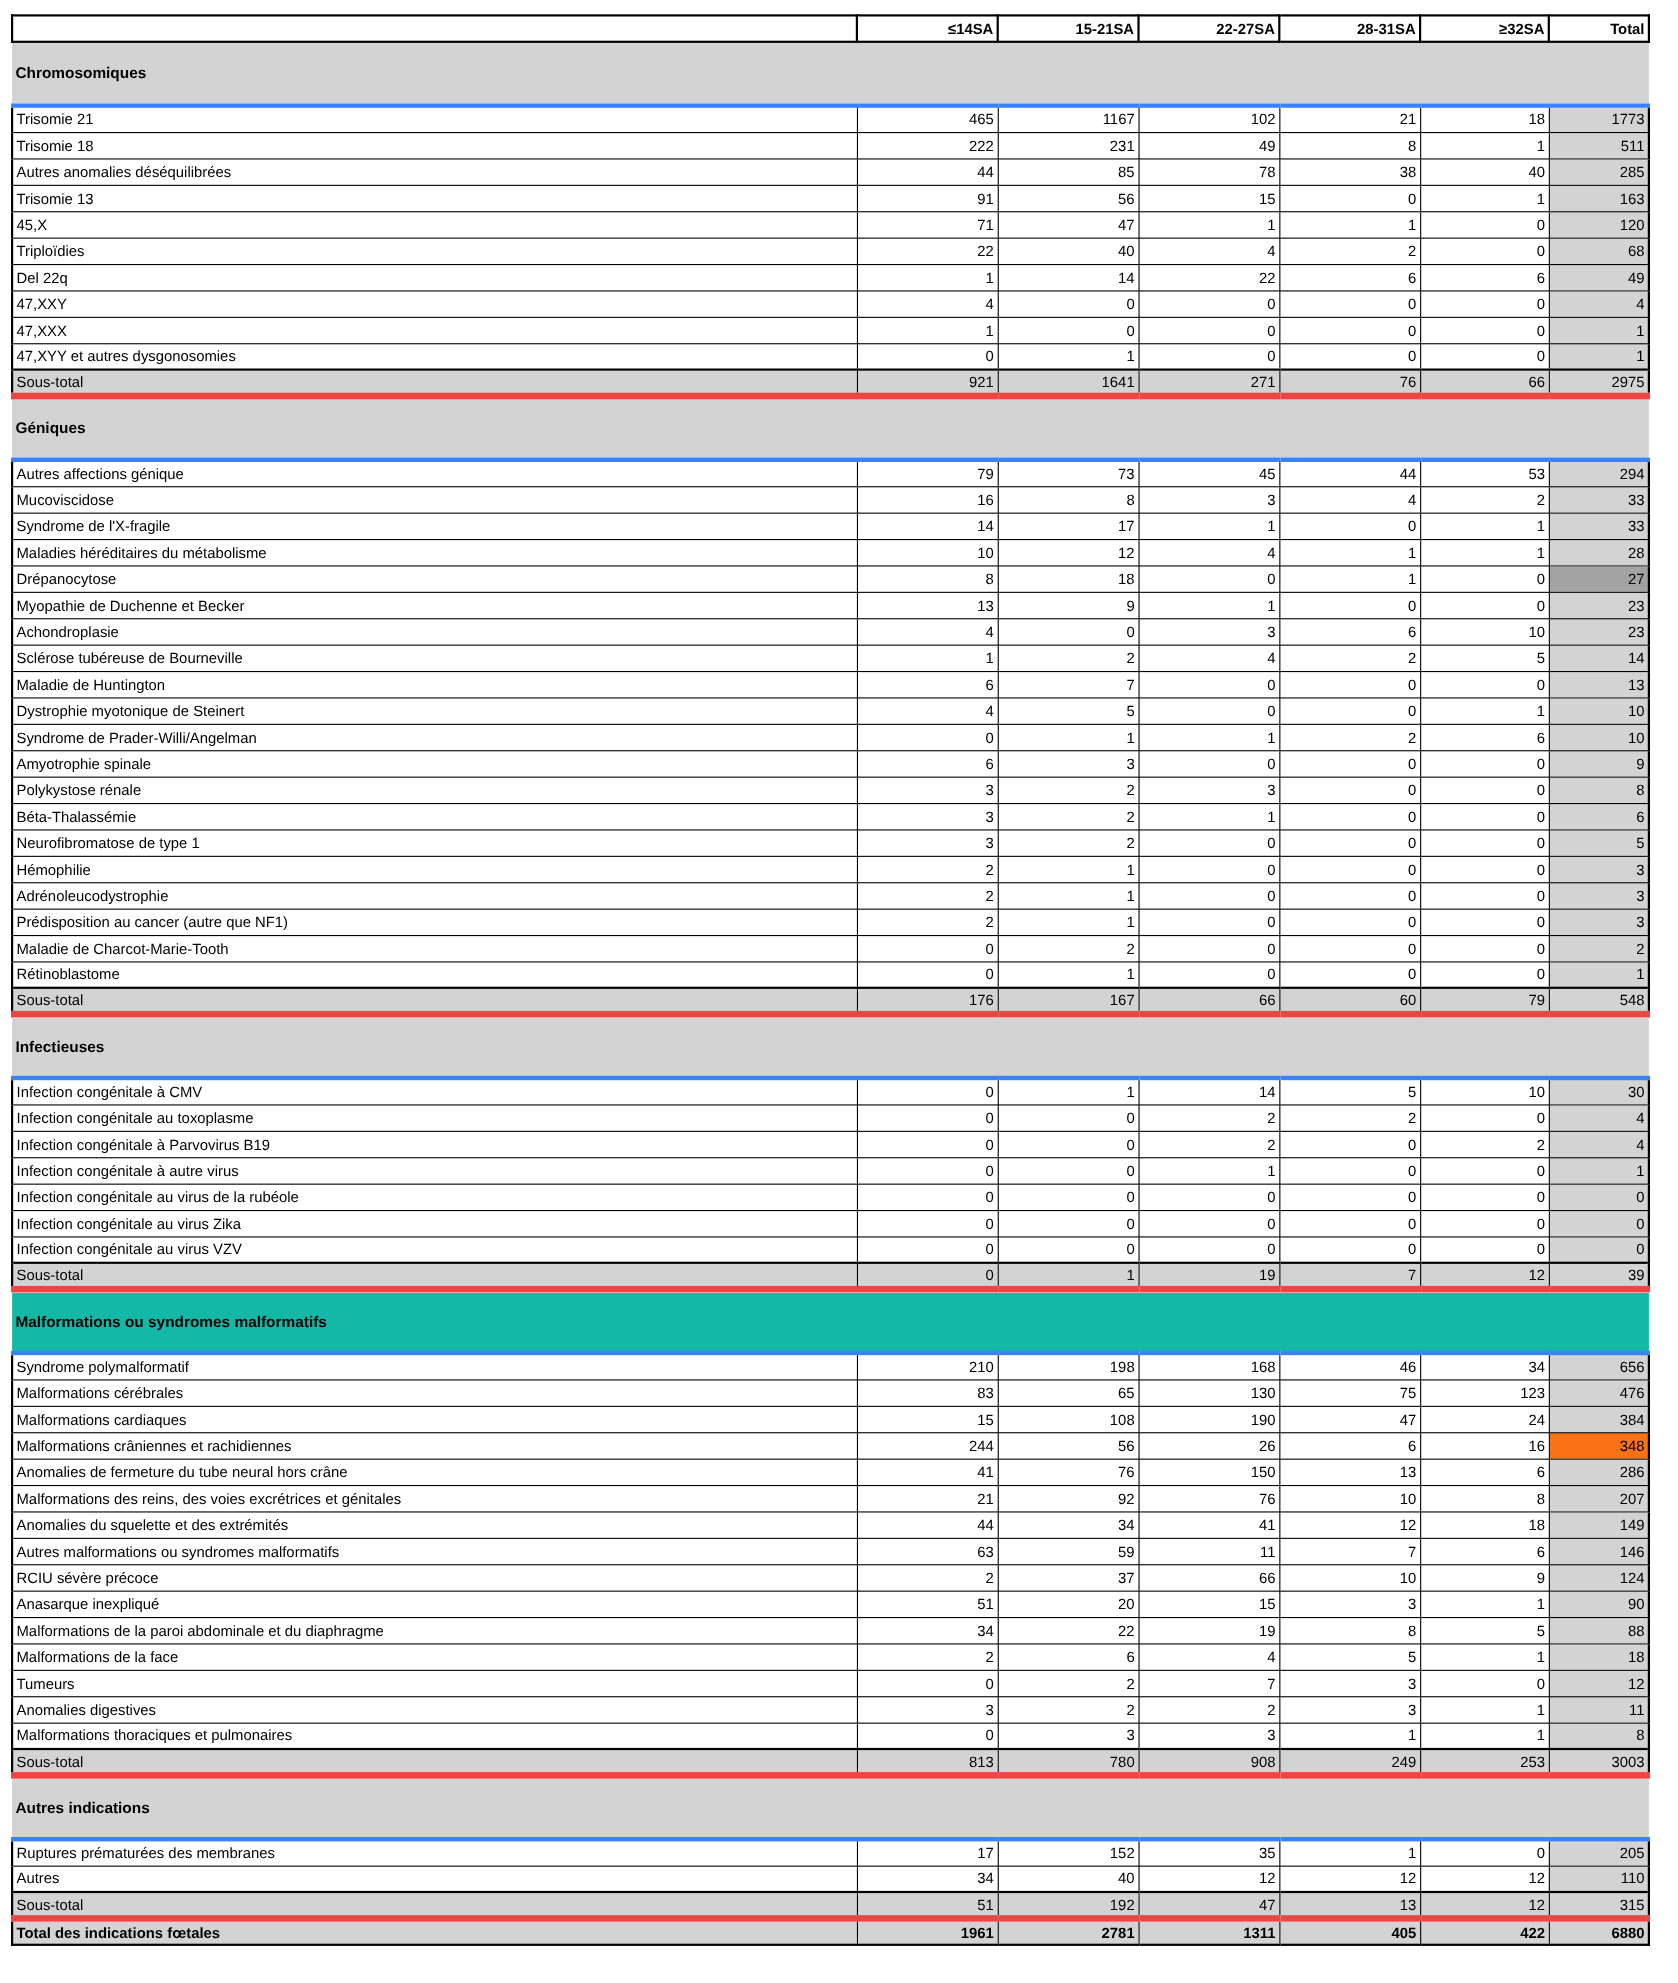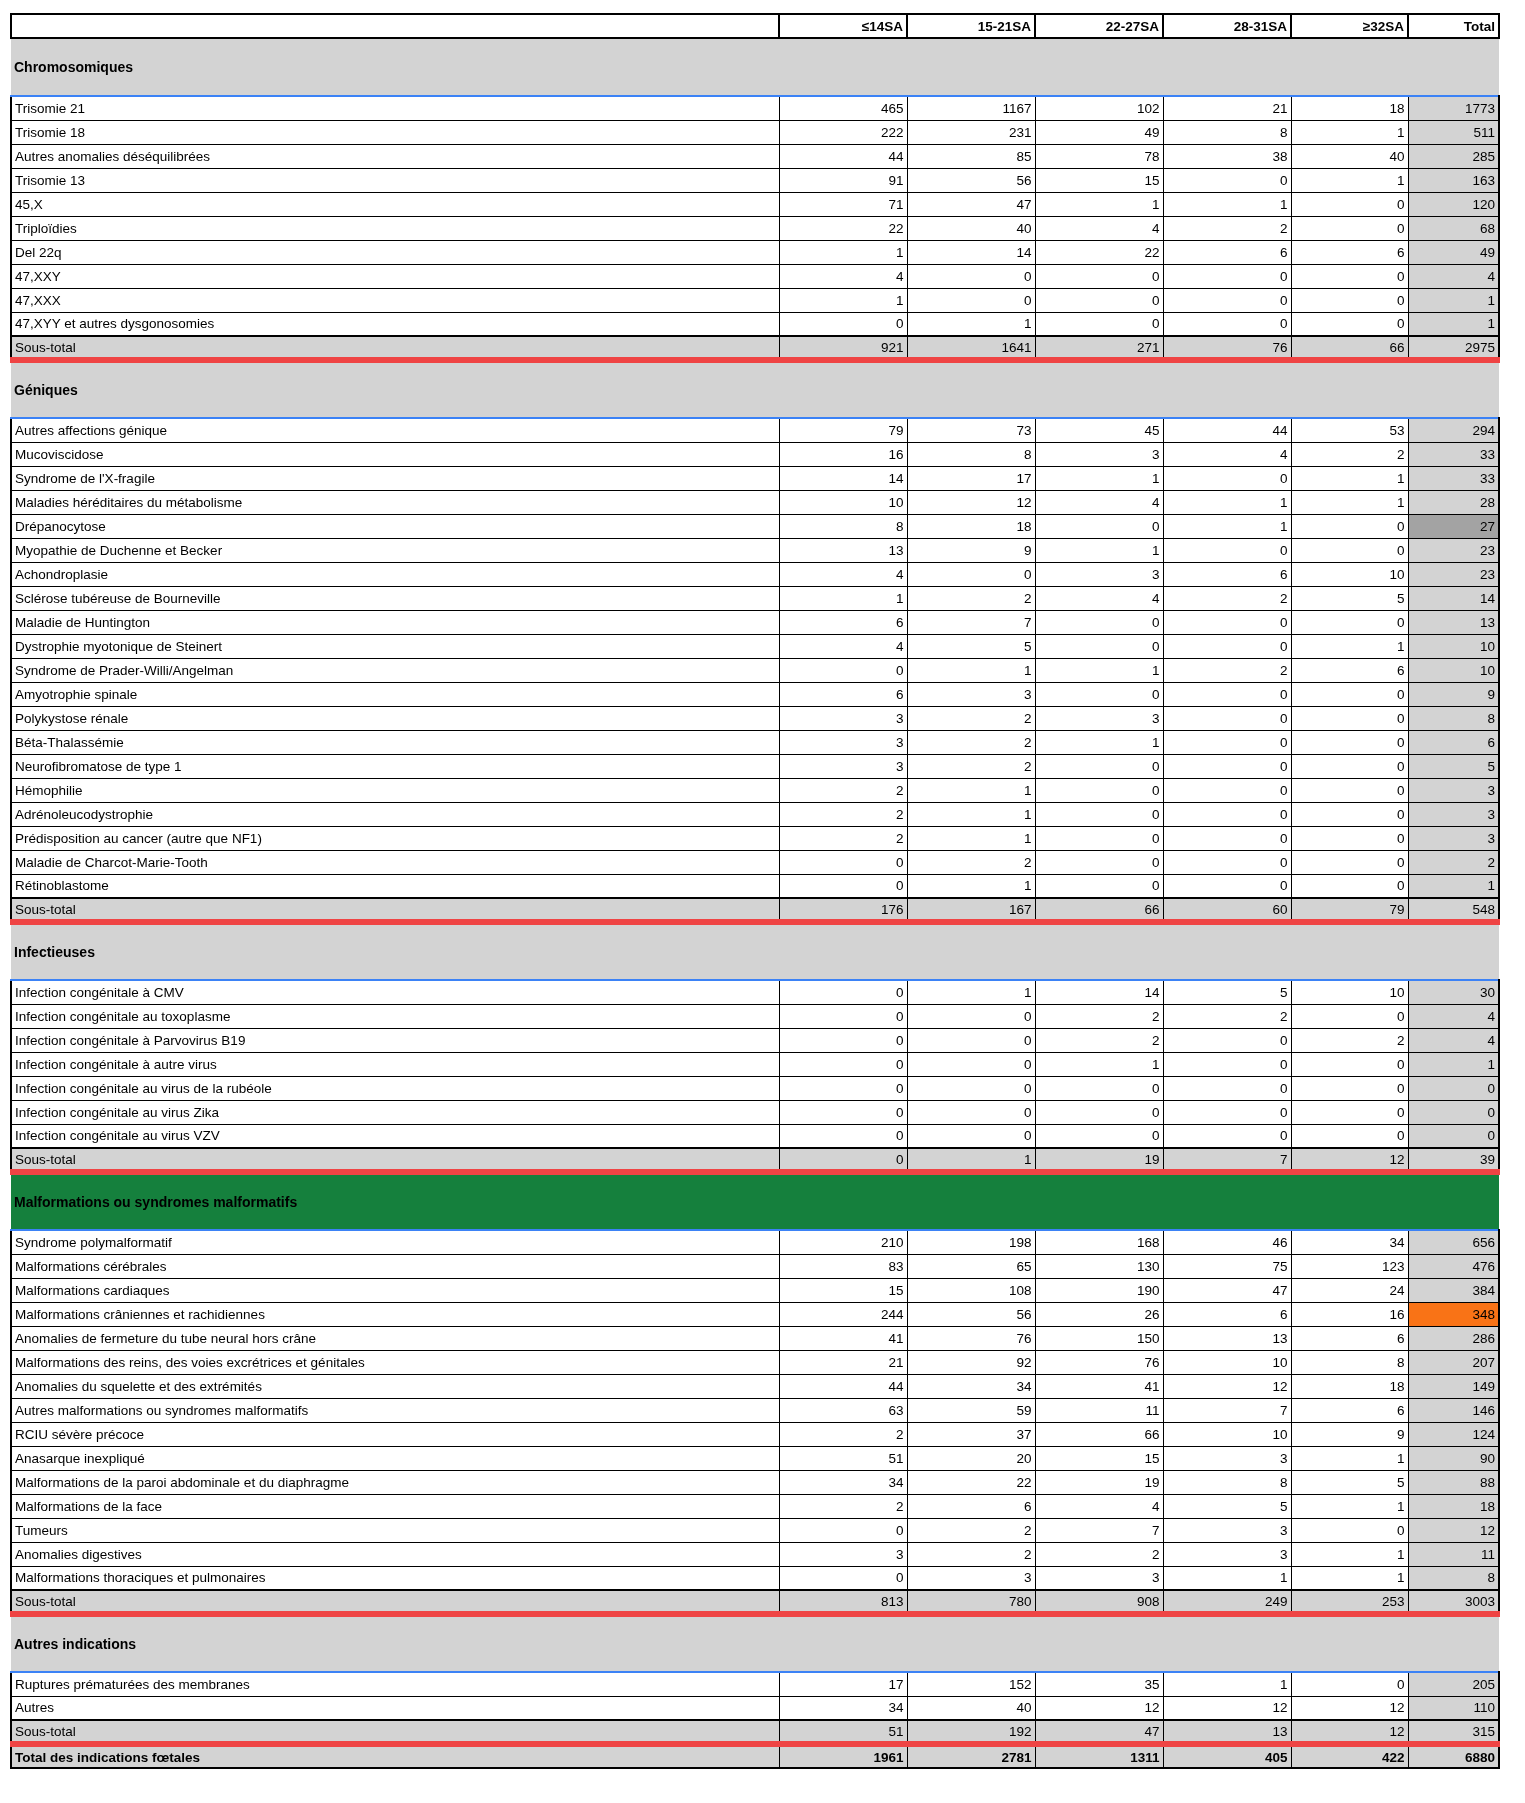--- a/index.html
+++ b/index.html
@@ -18,21 +18,21 @@
     box-sizing:border-box;vertical-align:middle;
   }
   thead th{
     border:2px solid #000;background:#ffffff;
     font-weight:bold;text-align:right;
   }
   thead th.corner{text-align:left;}
   td.label{border:1px solid #000;border-left:2px solid #000;text-align:left;background:#ffffff;}
   td.num{border:1px solid #000;text-align:right;background:#ffffff;}
   td.totalcol{border-right:2px solid #000;}
-  tr.first-row td{border-top:2px solid #3b82f6;margin-left:20px;}
+  tr.first-row td{border-top:4px solid #3b82f6;margin-left:20px;}
   tr.band td{
     border:none;font-weight:bold;font-size:14px;
     height:58px;text-align:left;vertical-align:middle;padding-left:3px;
   }
   tr.subtotal td{border-top:2px solid #000;border-bottom:6px solid #ef4444;}
   tr.grandtotal td{
     border-top:2px solid #000;border-bottom:2px solid #000;
     font-weight:bold;
   }
 </style>
@@ -425,21 +425,21 @@
         <tr class="subtotal">
           <td class="label" style="background: rgb(211, 211, 211);">Sous-total</td>
           <td class="num" style="background: rgb(211, 211, 211);">0</td>
           <td class="num" style="background: rgb(211, 211, 211);">1</td>
           <td class="num" style="background: rgb(211, 211, 211);">19</td>
           <td class="num" style="background: rgb(211, 211, 211);">7</td>
           <td class="num" style="background: rgb(211, 211, 211);">12</td>
           <td class="num totalcol" style="background: rgb(211, 211, 211);">39</td>
         </tr>
         <tr class="band">
-          <td colspan="7" style="background: #15803d;">Malformations ou syndromes malformatifs</td>
+          <td colspan="7" style="background: #14b8a6;">Malformations ou syndromes malformatifs</td>
         </tr>
         <tr class="first-row">
           <td class="label">Syndrome polymalformatif</td>
           <td class="num">210</td>
           <td class="num">198</td>
           <td class="num">168</td>
           <td class="num">46</td>
           <td class="num">34</td>
           <td class="num totalcol" style="background: rgb(211, 211, 211);">656</td>
         </tr>

